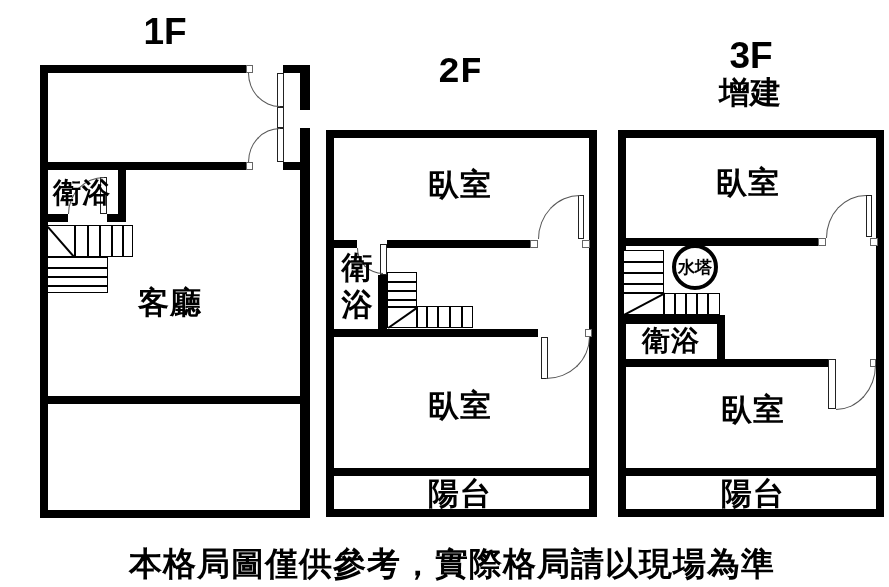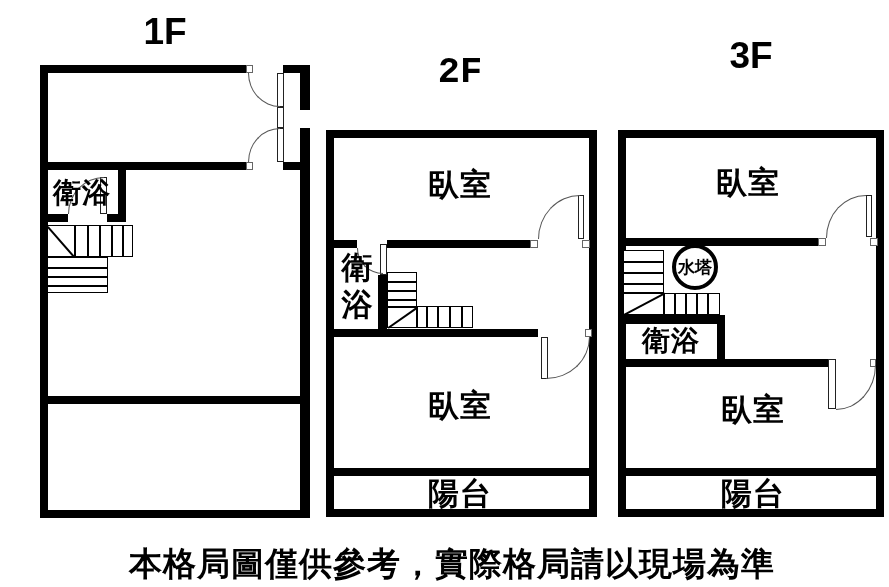--- a/index.html
+++ b/index.html
@@ -76,20 +76,21 @@
       <div class="vline" style="left:35px;"></div>
       <div class="vline" style="left:46px;"></div>
     </div>
     <div class="stairbox" style="left:7px;top:192px;width:61px;height:36px;">
       <div class="hline" style="top:9px;"></div>
       <div class="hline" style="top:18px;"></div>
       <div class="hline" style="top:27px;"></div>
     </div>
 
     <div class="rlabel small" style="left:42px;top:128px;">衛浴</div>
+    <div class="rlabel" style="left:130px;top:238px;">客廳</div>
   </div>
 
   <div class="title" style="left:460px;top:72px;font-family:Liberation Mono, monospace;">2F</div>
 
   <div class="plan" style="left:326px;top:130px;width:271px;height:387px;">
 
     <div class="wall" style="left:0;top:0;width:271px;height:8px;"></div>
     <div class="wall" style="left:0;top:0;width:8px;height:387px;"></div>
     <div class="wall" style="left:263px;top:0;width:8px;height:387px;"></div>
     <div class="wall" style="left:0;top:379px;width:271px;height:8px;"></div>
@@ -131,20 +132,21 @@
       <div class="vline" style="left:43px;"></div>
     </div>
 
     <div class="rlabel" style="left:134px;top:55px;">臥室</div>
     <div class="vlabel" style="left:13px;top:119px;">衛浴</div>
     <div class="rlabel" style="left:134px;top:276px;">臥室</div>
     <div class="rlabel" style="left:134px;top:364px;">陽台</div>
   </div>
 
   <div class="title" style="left:751px;top:56px;">3F</div>
+  <div class="title subtitle" style="left:750px;top:93px;">增建</div>
 
   <div class="plan" style="left:618px;top:130px;width:266px;height:387px;">
 
     <div class="wall" style="left:0;top:0;width:266px;height:8px;"></div>
     <div class="wall" style="left:0;top:0;width:8px;height:387px;"></div>
     <div class="wall" style="left:258px;top:0;width:8px;height:387px;"></div>
     <div class="wall" style="left:0;top:379px;width:266px;height:8px;"></div>
 
     <div class="wall" style="left:0;top:108px;width:200px;height:8px;"></div>
     <div class="jamb" style="left:200px;top:108px;width:8px;height:8px;"></div>

